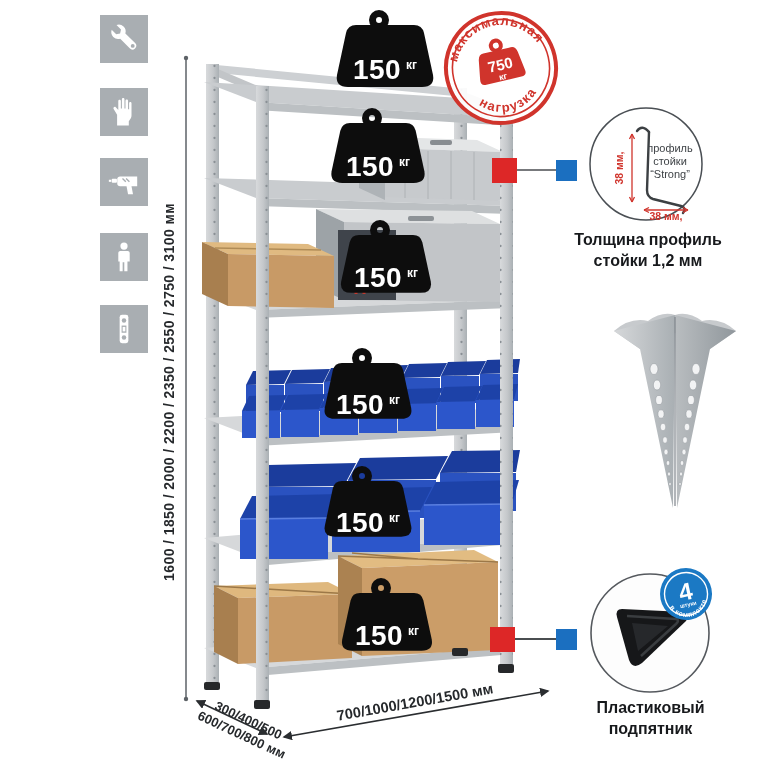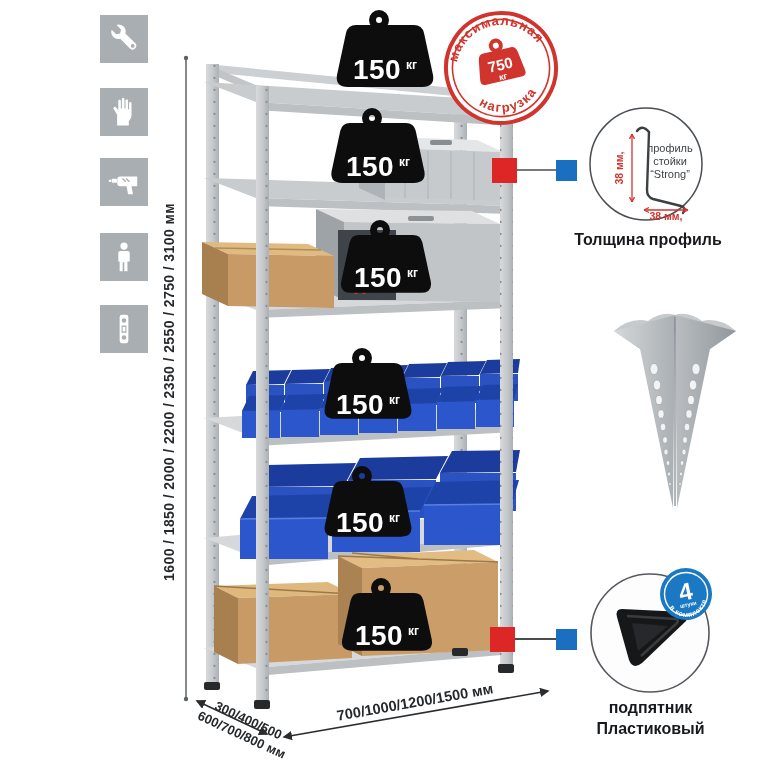--- a/index.html
+++ b/index.html
@@ -389,20 +389,21 @@
       <text x="78" y="114" text-anchor="middle" font-size="10.5" font-weight="bold" fill="#d0342c">38 мм,</text>
       <g font-size="11" fill="#3f4347" text-anchor="middle">
         <text x="82" y="46">профиль</text>
         <text x="82" y="59">стойки</text>
         <text x="82" y="72">“Strong”</text>
       </g>
     </svg>
   </div>
   <div class="caption" style="left:553px;top:230px;width:190px">
     <div>Толщина профиль</div>
+    <div>стойки 1,2 мм</div>
   </div>
 
   <svg style="position:absolute;left:600px;top:303px;z-index:15" width="150" height="215">
     <defs>
       <linearGradient id="cpl" x1="0" y1="0" x2="1" y2="0">
           <stop offset="0" stop-color="#d6d8da"></stop>
           <stop offset="1" stop-color="#a9afb3"></stop>
         </linearGradient>
       <linearGradient id="cpr" x1="0" y1="0" x2="1" y2="0">
           <stop offset="0" stop-color="#b9bdc0"></stop>
@@ -453,22 +454,22 @@
       <circle cx="27" cy="27" r="21.5" fill="none" stroke="#fff" stroke-width="1.4"></circle>
       <text x="27" y="33" text-anchor="middle" font-size="24" font-weight="bold" fill="#fff">4</text>
       <text x="27" y="39.5" text-anchor="middle" font-size="5.5" font-weight="bold" fill="#fff">штуки</text>
       <path id="cbArc" d="M 7,30 A 20,20 0 0 0 47,30" fill="none"></path>
       <text font-size="7" font-weight="bold" fill="#fff" letter-spacing=".6">
         <textPath href="#cbArc" startOffset="50%" text-anchor="middle">в комплекте</textPath>
       </text>
     </svg>
   </div>
   <div class="caption" style="left:553px;top:698px;width:195px">
+    <div>Пластиковый</div>
     <div>подпятник</div>
-    <div>Пластиковый</div>
   </div>
 
   <div class="dim-text" id="height-label">1600 / 1850 / 2000 / 2200 / 2350 / 2550 / 2750 / 3100 мм</div>
   <div class="dim-text" id="depth-label">
     <div>300/400/500</div>
     <div>600/700/800 мм</div>
   </div>
   <div class="dim-text" id="width-label">700/1000/1200/1500 мм</div>
 
 </div>

